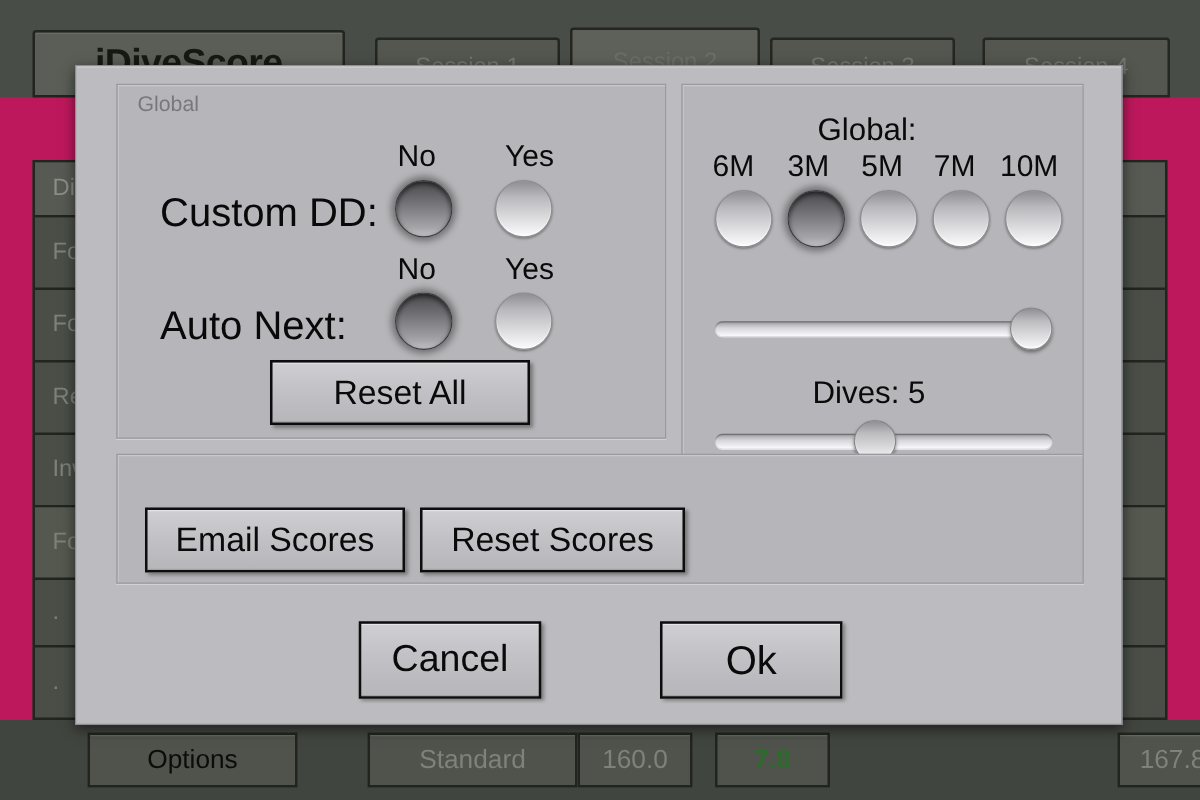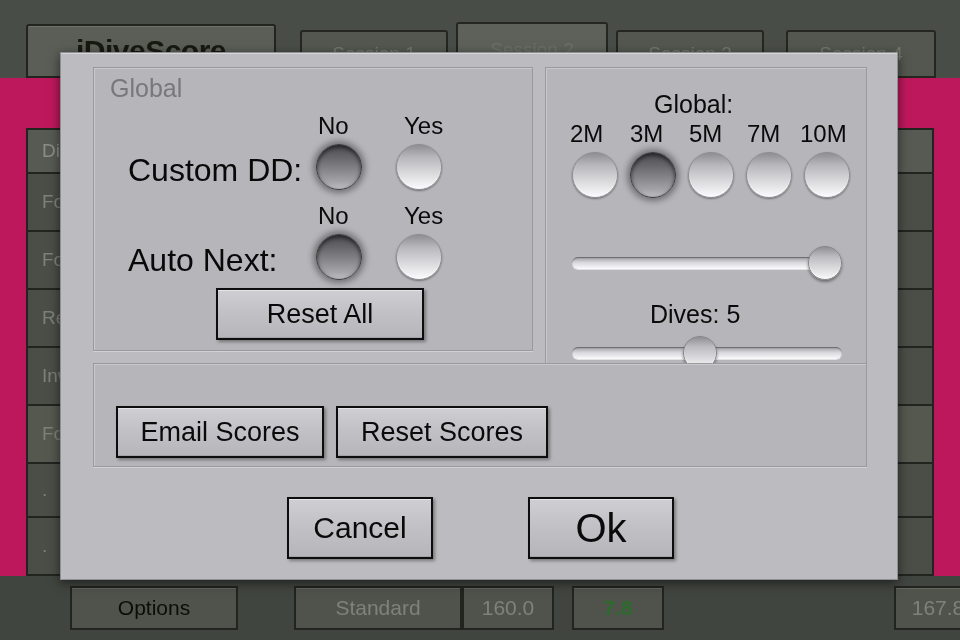--- a/index.html
+++ b/index.html
@@ -90,21 +90,21 @@
   }
 
   .panel {
     position: absolute;
     background: #b6b6ba;
     border: 1px solid #9a9a9e;
     box-shadow: inset 1px 1px 0 #c9c9cd, 0 1px 0 #d2d2d6;
   }
   .panel-title {
     position: absolute; left: 16px; top: 6px;
-    font-size: 25px; color: #78787c;
+    font-size: 17px; color: #78787c;
   }
 
   #panel-global  { left: 32px;  top: 14px;  width: 440px; height: 284px; }
   #panel-right   { left: 484px; top: 14px;  width: 322px; height: 400px; }
   #panel-session { left: 32px;  top: 310px; width: 774px; height: 104px; }
 
   
   .radio {
     position: absolute; width: 46px; height: 46px; border-radius: 50%;
     background: linear-gradient(to bottom, #8f8f93 0%, #b8b8bc 28%, #f4f4f6 92%, #fbfbfd 100%);
@@ -246,21 +246,21 @@
       <div class="radio" style="left:302px; top:166px;"></div>
 
       <div class="pushbtn" style="left:122px; top:220px; width:208px; height:52px;">
         <span>Reset All</span>
       </div>
     </div>
 
     <div class="panel" id="panel-right">
       <div class="small-label" style="left:108px; top:22px; font-size:25px;">Global:</div>
 
-      <div class="small-label" style="left:24px;  top:52px;">2M</div>
+      <div class="small-label" style="left:24px;  top:52px;">6M</div>
       <div class="small-label" style="left:84px;  top:52px;">3M</div>
       <div class="small-label" style="left:143px; top:52px;">5M</div>
       <div class="small-label" style="left:201px; top:52px;">7M</div>
       <div class="small-label" style="left:254px; top:52px;">10M</div>
 
       <div class="radio" style="left:26px;  top:84px;"></div>
       <div class="radio selected" style="left:84px;  top:84px;"></div>
       <div class="radio" style="left:142px; top:84px;"></div>
       <div class="radio" style="left:200px; top:84px;"></div>
       <div class="radio" style="left:258px; top:84px;"></div>
@@ -288,18 +288,18 @@
         <span>Email Scores</span>
       </div>
       <div class="pushbtn" style="left:242px; top:42px; width:212px; height:52px;">
         <span>Reset Scores</span>
       </div>
     </div>
 
     <div class="pushbtn" style="left:226px; top:444px; width:146px; height:62px; font-size:30px;">
       <span>Cancel</span>
     </div>
-    <div class="pushbtn" style="left:467px; top:444px; width:146px; height:62px; font-size:40px;">
+    <div class="pushbtn" style="left:467px; top:444px; width:146px; height:62px; font-size:32px;">
       <span>Ok</span>
     </div>
   </div>
 
 </div>
 
 </body></html>

